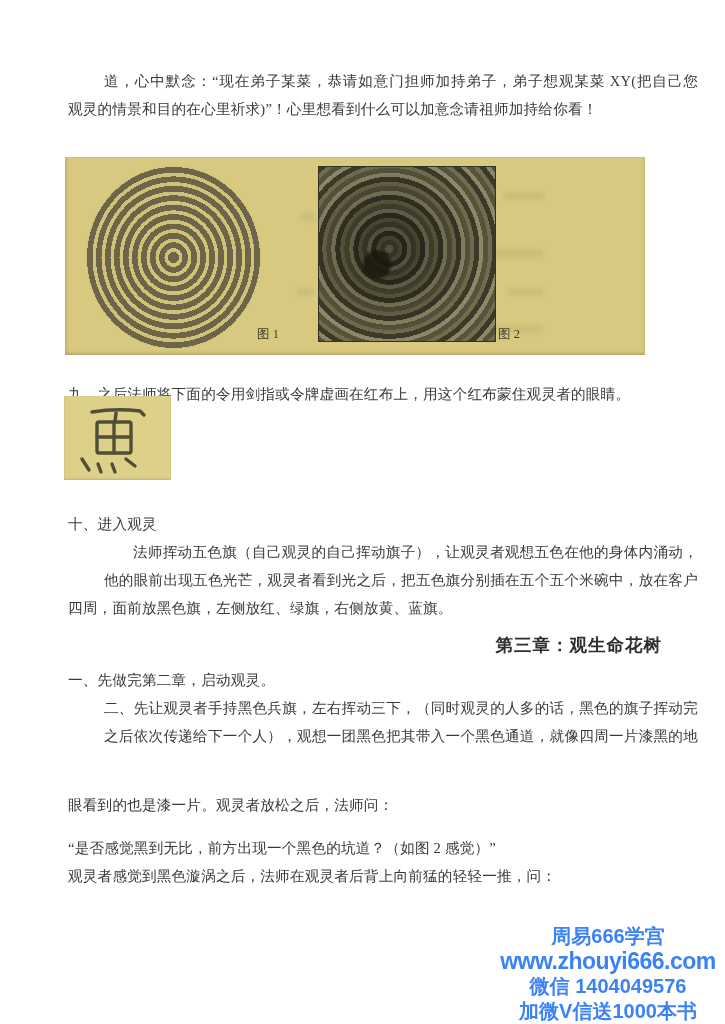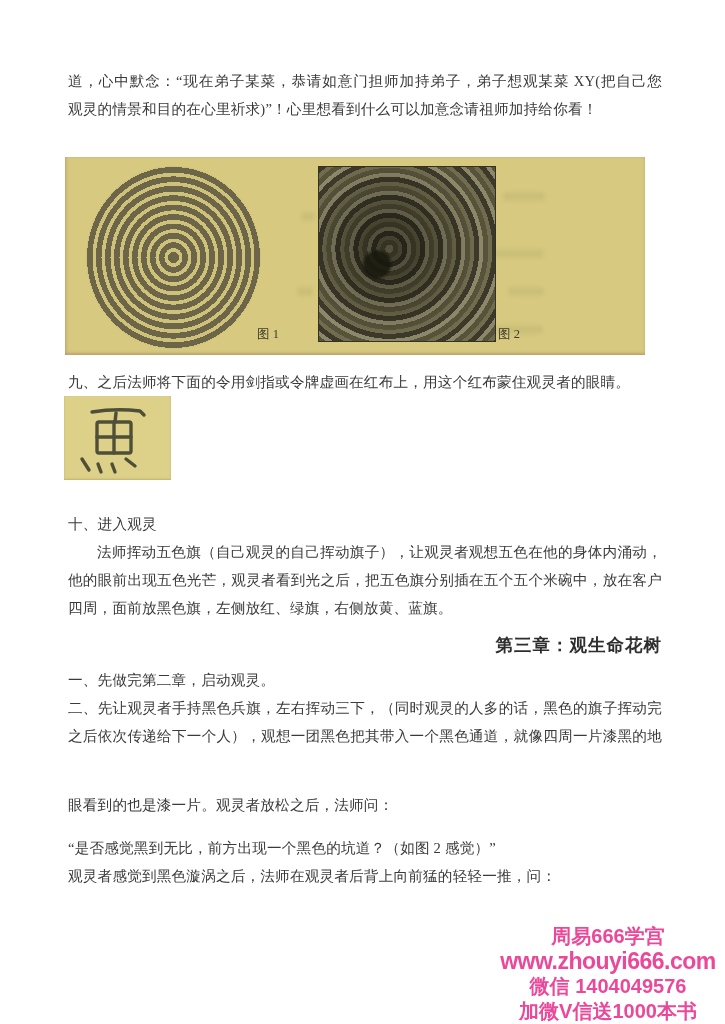--- a/index.html
+++ b/index.html
@@ -7,21 +7,21 @@
     position:relative; width:725px; height:1024px; background:#ffffff;
     font-family:"Liberation Serif","DejaVu Serif",serif;
     color:#3a3a3a; overflow:hidden;
   }
   
   .tl{
     position:absolute; left:68px; width:594px; height:28px;
     font-size:14.6px; line-height:28px; white-space:nowrap;
     letter-spacing:0.2px;
   }
-  .tl.full{ white-space:normal; text-align:justify; text-align-last:justify; }
+  .tl.full{ white-space:normal; text-align:justify; text-align-last:justify;margin-left:36px; }
   .tl.indent2{ padding-left:29px; width:565px; }
   .chapter{
     position:absolute; left:68px; width:594px; top:632px; height:26px;
     text-align:right; font-size:17.5px; font-weight:bold; line-height:26px;
     color:#2e2e2e; letter-spacing:1px;
   }
   
   .figure-scan{
     position:absolute; left:65px; top:157px; width:580px; height:198px;
     background:#d7ca80;
@@ -86,21 +86,21 @@
     <span class="ghost" style="left:424px;top:92px;width:55px;height:9px"></span>
     <span class="ghost" style="left:443px;top:130px;width:36px;height:9px"></span>
     <span class="ghost" style="left:430px;top:168px;width:48px;height:9px"></span>
     <div class="spiral"></div>
     <div class="spiral-gap"></div>
     <div class="tunnel"></div>
     <div class="figcap" style="left:192px;top:170px">图 1</div>
     <div class="figcap" style="left:433px;top:170px">图 2</div>
   </div>
 
-  <div class="tl" style="top:368px">九、之后法师将下面的令用剑指或令牌虚画在红布上，用这个红布蒙住观灵者的眼睛。</div>
+  <div class="tl" style="top:380px">九、之后法师将下面的令用剑指或令牌虚画在红布上，用这个红布蒙住观灵者的眼睛。</div>
 
   <div class="figure-talisman">
     <svg width="107" height="84" viewBox="0 0 107 84">
       <g fill="none" stroke="#4f4f38" stroke-width="3.4" stroke-linecap="round" stroke-linejoin="round">
         <path d="M28 16 Q52 12 76 15 L80 19"></path>
         <path d="M52 17 L51 26"></path>
         <rect x="33" y="26" width="34" height="31" rx="2"></rect>
         <path d="M50 26 L50 57"></path>
         <path d="M33 41 L67 41"></path>
         <path d="M18 63 L25 74"></path>
@@ -118,20 +118,20 @@
 
   <div class="chapter">第三章：观生命花树</div>
 
   <div class="tl" style="top:666px">一、先做完第二章，启动观灵。</div>
   <div class="tl full" style="top:694px">二、先让观灵者手持黑色兵旗，左右挥动三下，（同时观灵的人多的话，黑色的旗子挥动完</div>
   <div class="tl full" style="top:722px">之后依次传递给下一个人），观想一团黑色把其带入一个黑色通道，就像四周一片漆黑的地</div>
   <div class="tl" style="top:791px">眼看到的也是漆一片。观灵者放松之后，法师问：</div>
   <div class="tl" style="top:834px">“是否感觉黑到无比，前方出现一个黑色的坑道？（如图 2 感觉）”</div>
   <div class="tl" style="top:862px">观灵者感觉到黑色漩涡之后，法师在观灵者后背上向前猛的轻轻一推，问：</div>
 
-  <div class="watermark" style="color:#ec4899">
+  <div class="watermark" style="color:#3b82f6">
     <div class="wm-line">周易666学宫</div>
     <div class="wm-line wm-url">www.zhouyi666.com</div>
     <div class="wm-line">微信 1404049576</div>
     <div class="wm-line">加微V信送1000本书</div>
   </div>
 
 </div>
 
 </body></html>

